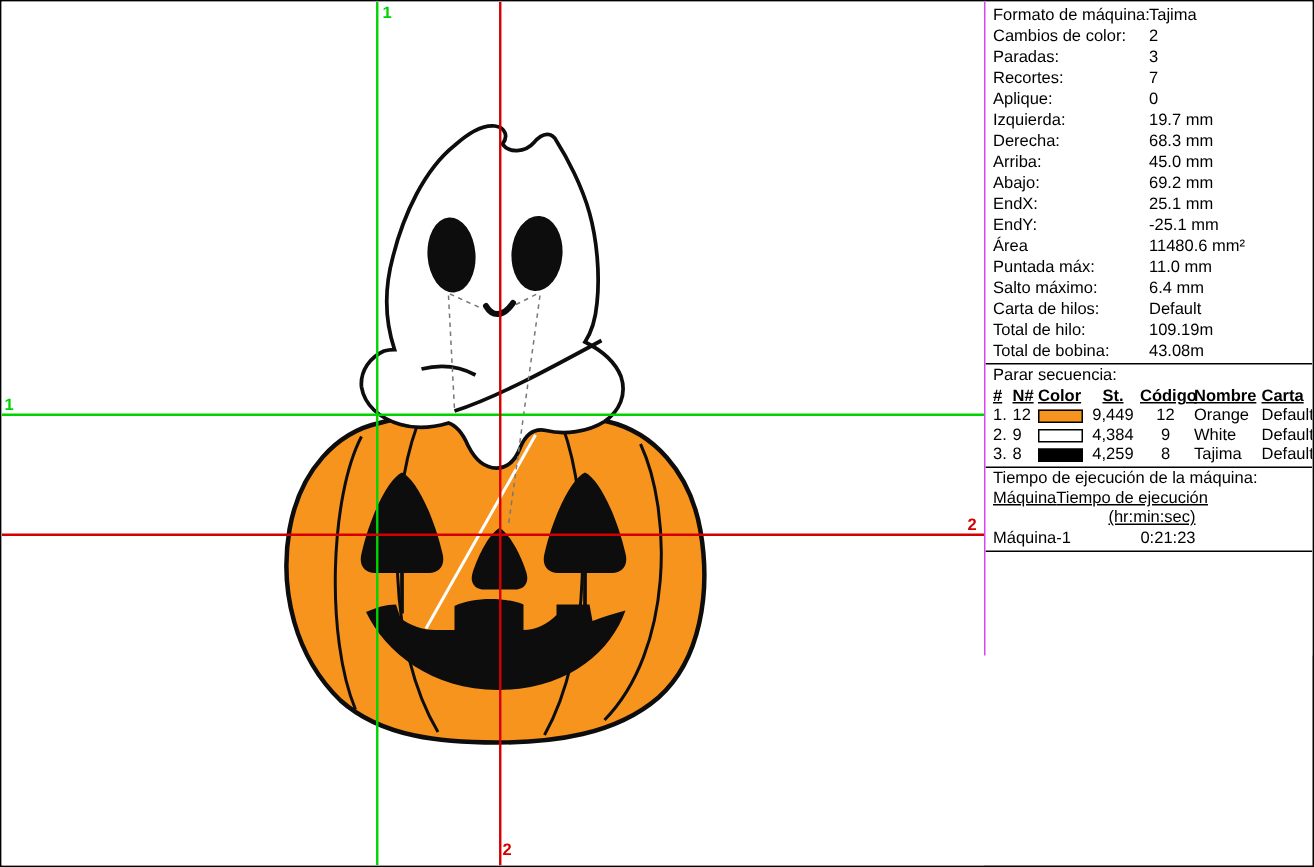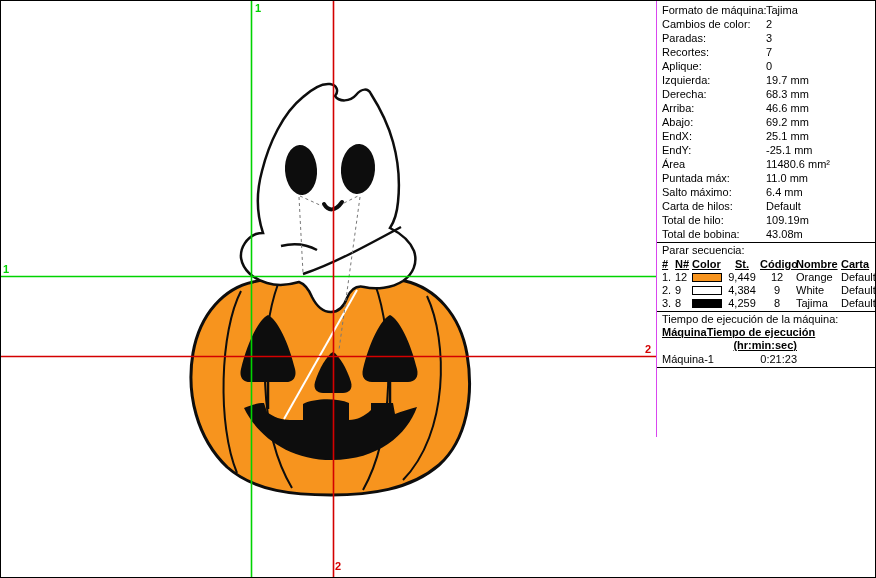--- a/index.html
+++ b/index.html
@@ -22,21 +22,21 @@
   .seq-row{display:grid;grid-template-columns:13px 17px 34px 34px 36px 45px 34px;
     height:13px;line-height:13px;align-items:center;white-space:nowrap;}
   .seq-row.hdr{height:14px;line-height:14px;font-weight:bold;}
   .seq-row.hdr span{text-decoration:underline;}
   .c-st,.c-cod{text-align:center;padding-right:2px;}
   .swatch{width:30px;height:9px;border:1px solid #000;box-sizing:border-box;}
   .mt-row{display:flex;height:12px;line-height:12px;padding-left:5px;white-space:nowrap;}
   .mt-row.first{height:13px;line-height:13px;}
   .mt-left{width:60px;}
   .mt-right{flex:1;text-align:right;padding-right:78px;}
-  .mt-hdr{font-weight:bold;text-decoration:underline;}
+  .mt-hdr{font-weight:normal;text-decoration:underline;}
   .mt-data{height:14px;line-height:14px;margin-top:1px;align-items:flex-end;}
 </style>
 </head>
 <body>
 
 <div id="app">
 
   <div class="canvas">
     <svg width="655" height="576" viewBox="0 0 655 576" xmlns="http://www.w3.org/2000/svg">
 
@@ -123,21 +123,21 @@
   <div class="panel">
 
     <div class="info-rows">
       <div class="irow"><span class="lbl">Formato de máquina:</span><span class="val">Tajima</span></div>
       <div class="irow"><span class="lbl">Cambios de color:</span><span class="val">2</span></div>
       <div class="irow"><span class="lbl">Paradas:</span><span class="val">3</span></div>
       <div class="irow"><span class="lbl">Recortes:</span><span class="val">7</span></div>
       <div class="irow"><span class="lbl">Aplique:</span><span class="val">0</span></div>
       <div class="irow"><span class="lbl">Izquierda:</span><span class="val">19.7 mm</span></div>
       <div class="irow"><span class="lbl">Derecha:</span><span class="val">68.3 mm</span></div>
-      <div class="irow"><span class="lbl">Arriba:</span><span class="val">46.6 mm</span></div>
+      <div class="irow"><span class="lbl">Arriba:</span><span class="val">45.0 mm</span></div>
       <div class="irow"><span class="lbl">Abajo:</span><span class="val">69.2 mm</span></div>
       <div class="irow"><span class="lbl">EndX:</span><span class="val">25.1 mm</span></div>
       <div class="irow"><span class="lbl">EndY:</span><span class="val">-25.1 mm</span></div>
       <div class="irow"><span class="lbl">Área</span><span class="val">11480.6 mm²</span></div>
       <div class="irow"><span class="lbl">Puntada máx:</span><span class="val">11.0 mm</span></div>
       <div class="irow"><span class="lbl">Salto máximo:</span><span class="val">6.4 mm</span></div>
       <div class="irow"><span class="lbl">Carta de hilos:</span><span class="val">Default</span></div>
       <div class="irow"><span class="lbl">Total de hilo:</span><span class="val">109.19m</span></div>
       <div class="irow"><span class="lbl">Total de bobina:</span><span class="val">43.08m</span></div>
     </div>

